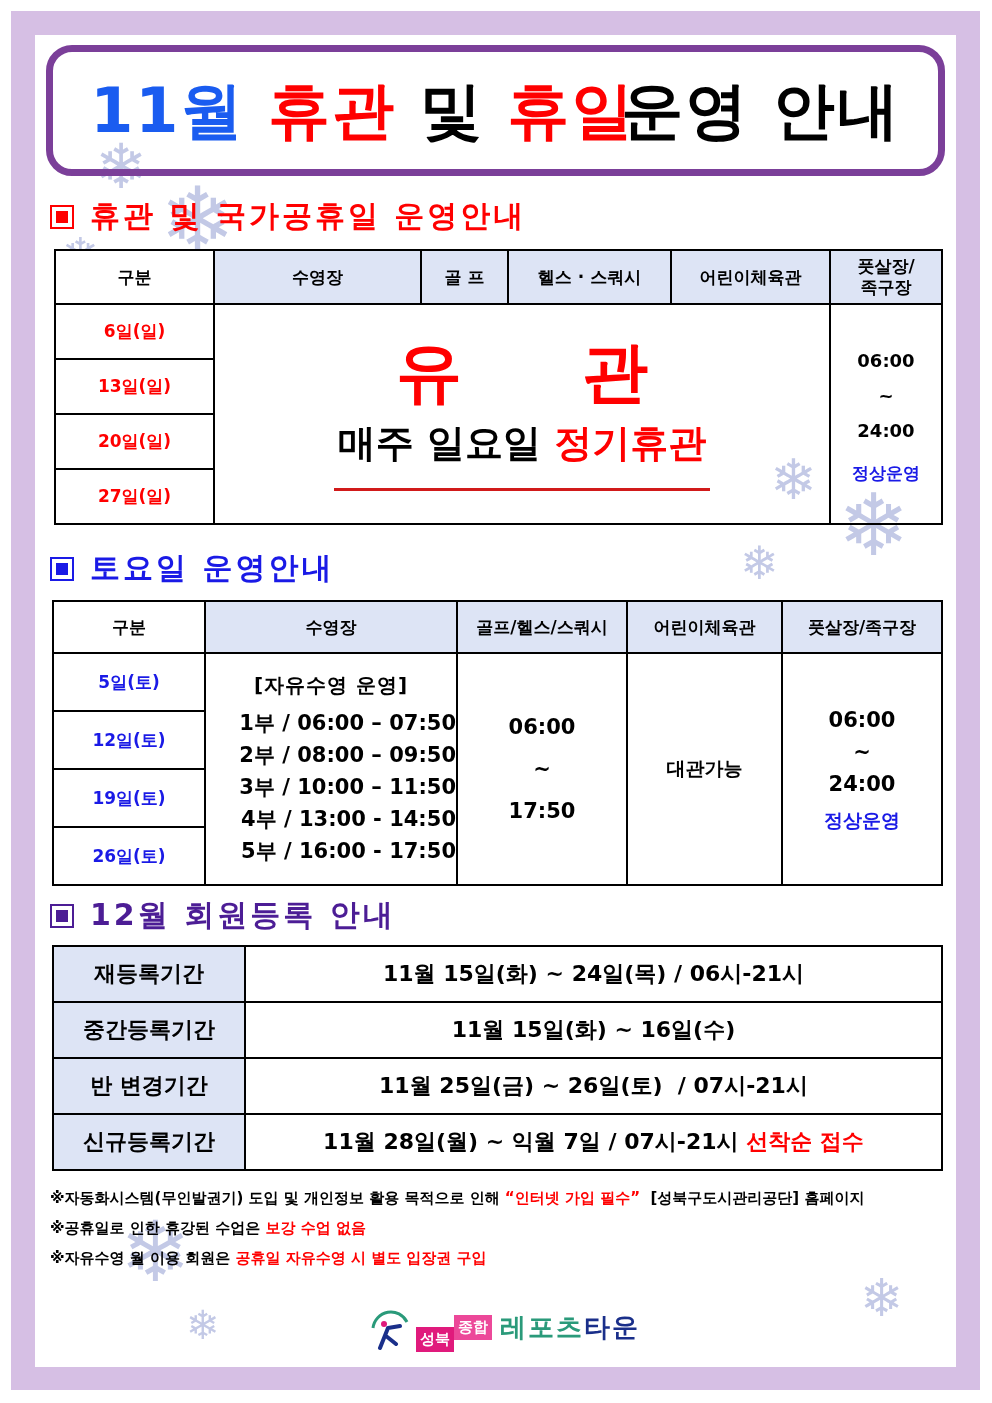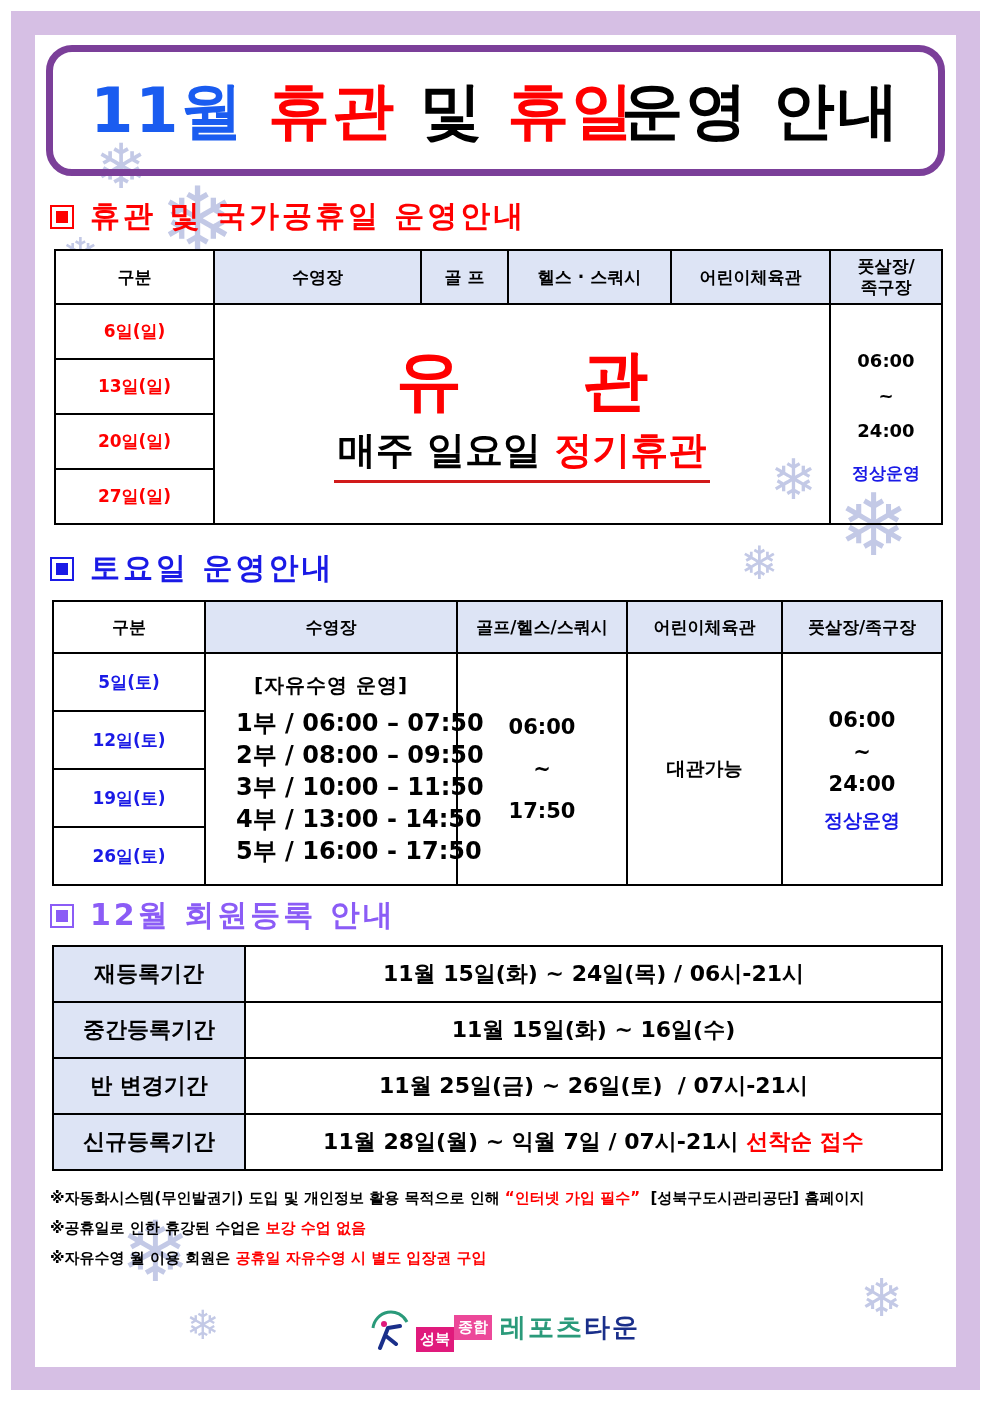--- a/index.html
+++ b/index.html
@@ -10,48 +10,48 @@
   .frame-inner { position: absolute; left: 35px; top: 35px; width: 921px; height: 1332px; background: #ffffff; }
 
   .snow { position: absolute; color: #c3c9e6; line-height: 1; font-weight: normal; pointer-events: none; }
 
   .title-box { position: absolute; left: 46px; top: 45px; width: 899px; height: 131px; border: 7px solid #7b3f99; border-radius: 26px; background: transparent; display: flex; align-items: center; justify-content: center; }
   .title-text { font-size: 62px; font-weight: bold; letter-spacing: 2px; white-space: nowrap; }
   .c-blue { color: #1a5cf0; }
   .c-red { color: #ff0000; }
   .c-black { color: #000000; }
   .c-navy { color: #1a1ae6; }
-  .c-green { color: #8b5cf6; }
+  .c-green { color: #4c1d95; }
 
   .section-head { position: absolute; left: 50px; font-size: 30px; font-weight: bold; white-space: nowrap; display: flex; align-items: center; }
   .section-head .bullet { display: inline-block; width: 24px; height: 24px; border: 2px solid currentColor; position: relative; margin-right: 16px; }
   .section-head .bullet::after { content: ""; position: absolute; left: 4px; top: 4px; right: 4px; bottom: 4px; background: currentColor; }
   .section-head .txt { letter-spacing: 3px; }
 
   table { position: absolute; border-collapse: collapse; table-layout: fixed; }
   td, th { border: 2px solid #000; text-align: center; vertical-align: middle; font-weight: bold; }
   th { background: #dde4f5; font-size: 17px; }
   th.white { background: #ffffff; }
 
   
   #t1 { left: 54px; top: 249px; width: 887px; }
   #t1 th { height: 54px; }
   #t1 td.day { height: 55px; color: #ff0000; font-size: 17px; }
   .closed-cell { position: relative; }
   .closed-big { font-size: 66px; color: #ff0000; letter-spacing: 120px; padding-left: 120px; line-height: 1.1; }
-  .closed-sub { font-size: 38px; display: inline-block; border-bottom: 3px solid #d11a1a; padding: 0 4px 4px; margin-top: 8px; white-space: nowrap; }
+  .closed-sub { font-size: 38px; display: inline-block; border-bottom: 3px solid #d11a1a; padding: 0 4px 19px; margin-top: 8px; white-space: nowrap; }
   .hours { font-size: 18px; line-height: 35px; }
   .normal { color: #1a1ae6; font-size: 17px; margin-top: 14px; }
 
   
   #t2 { left: 52px; top: 600px; width: 889px; }
   #t2 th { height: 52px; }
   #t2 td.day { height: 58px; color: #1a1ae6; font-size: 17px; margin-top: 46px; }
   .swim-title { font-size: 20px; margin-bottom: 8px; letter-spacing: 1px; }
-  .swim-line { font-size: 24px; line-height: 32px; text-align: center; padding-left: 30px; white-space: nowrap; }
+  .swim-line { font-size: 21px; line-height: 32px; text-align: right; padding-left: 30px; white-space: nowrap; }
   .t2-hours { font-size: 21px; line-height: 42px; }
   .t2-hours2 { font-size: 21px; line-height: 32px; }
 
   
   #t3 { left: 52px; top: 945px; width: 889px; }
   #t3 td { height: 56px; font-size: 22px; white-space: nowrap; }
   #t3 td.label { background: #dde4f5; font-size: 22px; }
 
   .notes { position: absolute; left: 50px; top: 1183px; font-size: 15px; line-height: 30px; white-space: nowrap; }
 

